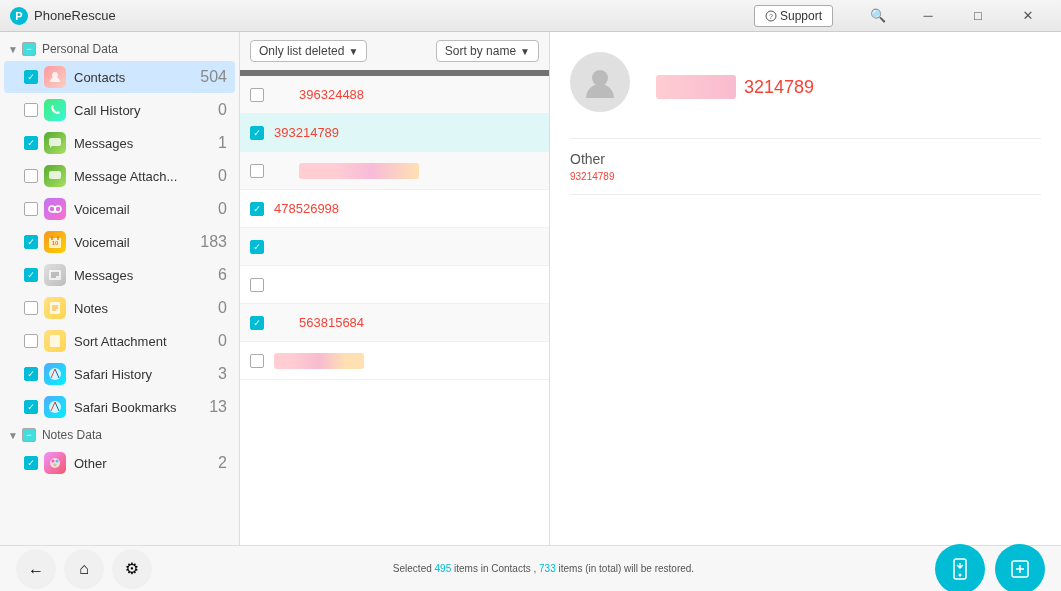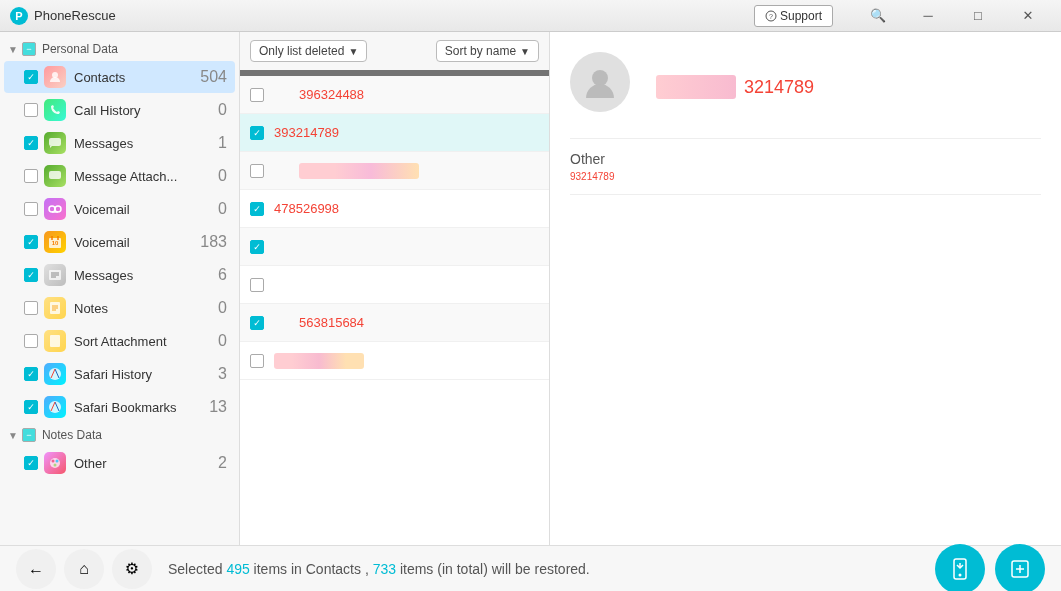--- a/index.html
+++ b/index.html
@@ -125,21 +125,21 @@
     .detail-section { margin-top: 12px; }
     .detail-section-title { color: #555; font-size: 14px; margin-bottom: 4px; }
     .detail-section-value { color: #f44336; font-size: 10px; }
     .detail-divider { border: none; border-top: 1px solid #eee; margin: 12px 0; }
 
     
     .bottom-bar {
       height: 46px; background: #f7f7f7; border-top: 1px solid #ddd;
       display: flex; align-items: center; padding: 0 16px;
     }
-    .bottom-text { flex: 1; font-size: 14px; color: #555; }
+    .bottom-text { flex: 1; font-size: 10px; color: #555; text-align: center; }
     .bottom-text span.highlight { color: #00bcd4; font-weight: 500; }
     .bottom-nav-btn {
       width: 40px; height: 40px; border-radius: 50%; background: #f0f0f0;
       border: none; cursor: pointer; display: flex; align-items: center; justify-content: center; font-size: 16px;
     }
     .bottom-action-btn {
       width: 50px; height: 50px; border-radius: 50%; background: #00bcd4;
       border: none; cursor: pointer; display: flex; align-items: center; justify-content: center; color: white; font-size: 22px;
     }
 

